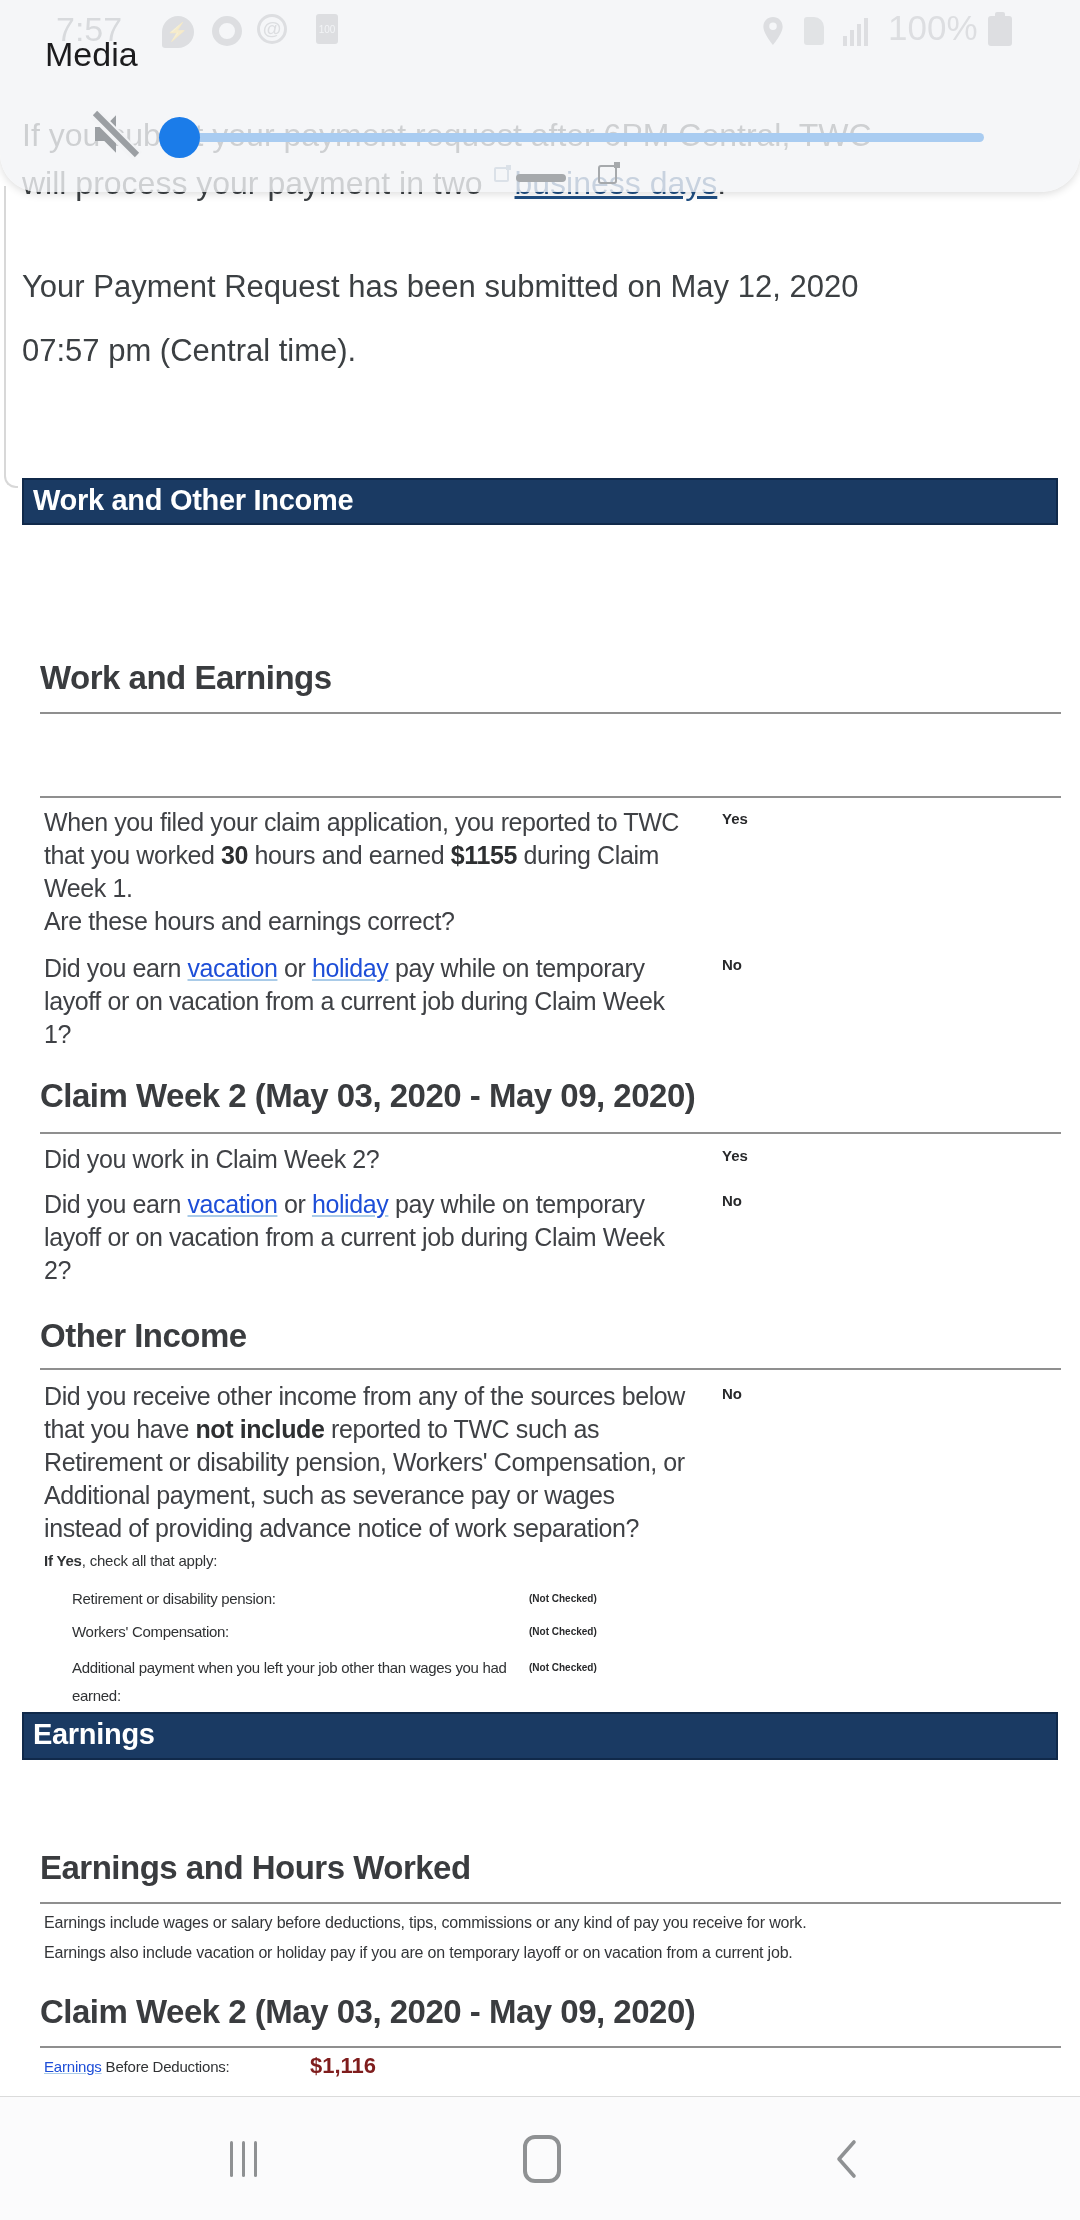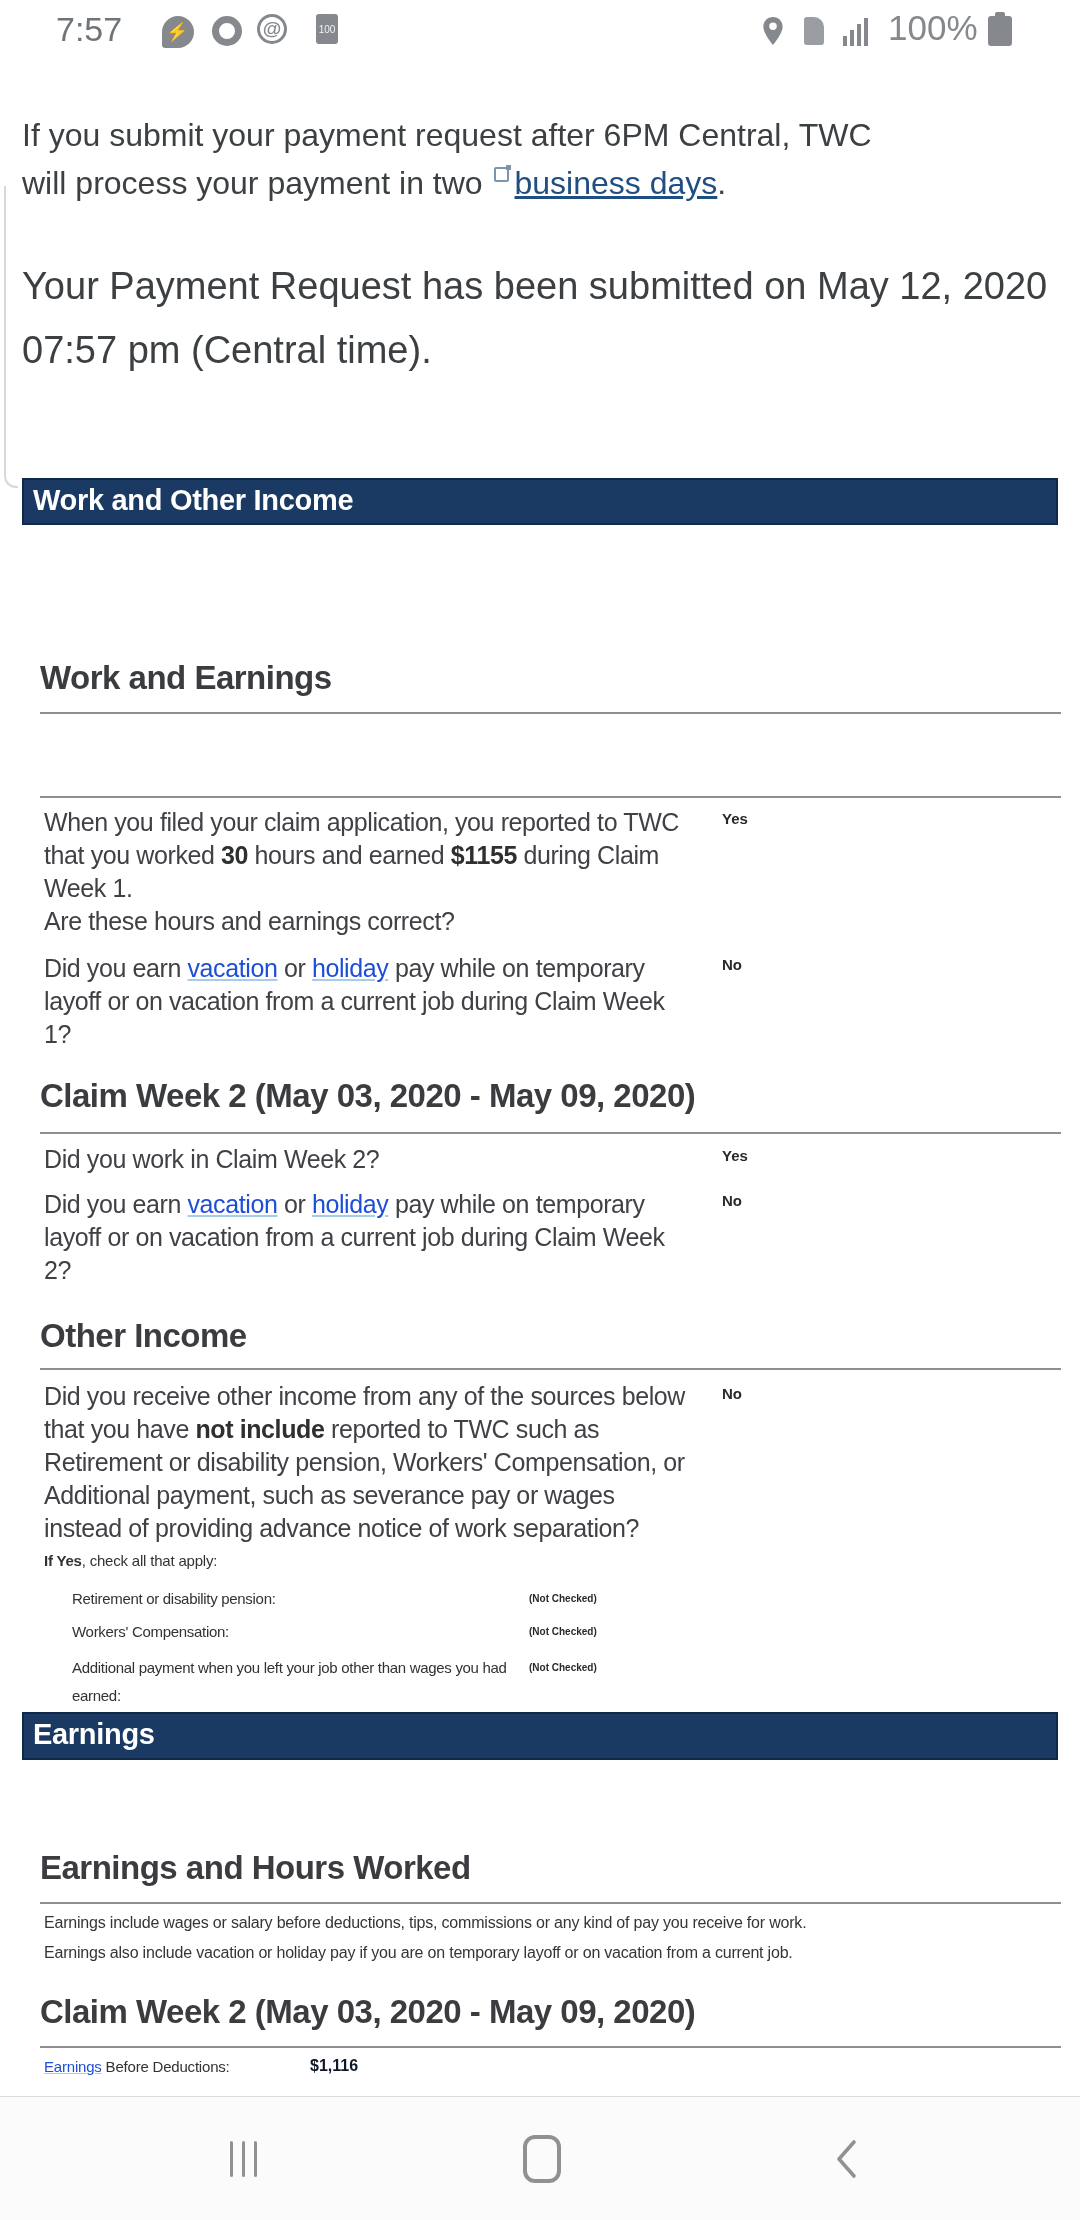--- a/index.html
+++ b/index.html
@@ -24,38 +24,38 @@
   .pct{left:888px;top:8px;font-size:35px;color:#85898d;}
   .batt{left:988px;top:16px;width:24px;height:30px;background:#85898d;border-radius:3px;}
   .batt:before{content:"";position:absolute;left:7px;top:-4px;width:10px;height:4px;background:#85898d;border-radius:2px 2px 0 0;}
 
   
   .notice-line{left:22px;font-size:32px;line-height:46px;color:#3c4043;}
   .link-navy{color:#1f4e82;text-decoration:underline;cursor:pointer;}
   .popout{display:inline-block;width:11px;height:11px;border:2px solid #7d94ad;border-radius:2px;
           vertical-align:super;margin:0 6px 0 2px;position:relative;background:#fff;}
   .popout:after{content:"";position:absolute;right:-4px;top:-4px;width:5px;height:5px;background:#7d94ad;}
-  .para-line{left:22px;font-size:38px;line-height:49px;color:#3c4043;}
+  .para-line{left:22px;font-size:31px;line-height:49px;color:#3c4043;}
 
   .bar{left:22px;width:1036px;height:47px;background:#1a3a63;border:2px solid #10294a;box-sizing:border-box;
        color:#ffffff;font-size:29px;font-weight:bold;line-height:41px;padding-left:9px;letter-spacing:-0.3px;}
   .heading{left:40px;font-size:33px;font-weight:bold;color:#3a3c3f;letter-spacing:-0.5px;line-height:44px;}
   .rule{left:40px;width:1021px;height:2px;background:#8f8f8f;}
 
   .question{left:44px;font-size:25px;line-height:33px;letter-spacing:-0.4px;color:#3f4145;}
   .question b{color:#2d2f31;}
   .answer{left:722px;font-size:15px;font-weight:bold;color:#28292b;line-height:18px;}
   .link-blue{color:#1d4ed8;text-decoration:underline;text-decoration-color:#a9cbe8;cursor:pointer;}
 
   .small-line{left:44px;font-size:15px;letter-spacing:-0.2px;color:#303234;line-height:22px;}
   .chk-label{left:72px;font-size:15px;letter-spacing:-0.3px;color:#303234;line-height:28px;}
   .chk-val{left:529px;font-size:10px;font-weight:bold;color:#28292b;line-height:22px;}
   .caption{left:44px;font-size:16px;letter-spacing:-0.2px;color:#333538;line-height:22px;}
   .earn-label{left:44px;font-size:15px;letter-spacing:-0.2px;color:#303234;line-height:22px;}
-  .earn-val{left:310px;font-size:16px;font-weight:bold;color:#0f172a;line-height:22px;}
+  .earn-val{left:310px;font-size:22px;font-weight:bold;color:#7f1d1d;line-height:22px;}
 
   
   .overlay{left:0;top:0;width:1080px;height:192px;background:rgba(243,244,246,0.80);
            border-radius:0 0 38px 38px;box-shadow:0 2px 8px rgba(0,0,0,0.14);z-index:5;}
   .media-title{left:45px;top:34px;font-size:34px;line-height:40px;color:#1c1c1e;}
   .slider-track{left:166px;top:133px;width:818px;height:9px;border-radius:5px;background:#a9ccf1;cursor:pointer;}
   .slider-thumb{left:159px;top:117px;width:41px;height:41px;border-radius:50%;background:#1b7ce9;cursor:pointer;}
   .drag-handle{left:516px;top:174px;width:50px;height:8px;border-radius:4px;background:#a6a9ac;cursor:pointer;}
   .expand{left:598px;top:165px;width:15px;height:15px;border:2px solid #a6a9ac;border-radius:3px;cursor:pointer;}
   .expand:after{content:"";position:absolute;right:-5px;top:-5px;width:6px;height:6px;background:#a6a9ac;}
@@ -174,20 +174,34 @@
   <div class="abs caption nowrap" style="top:1942px">Earnings also include vacation or holiday pay if you are on temporary layoff or on vacation from a current job.</div>
 
   <div class="abs heading nowrap" style="top:1990px">Claim Week 2 (May 03, 2020 - May 09, 2020)</div>
   <div class="abs rule" style="top:2046px"></div>
 
   <div class="abs earn-label nowrap" style="top:2056px"><a class="link-blue">Earnings</a><span> Before Deductions:</span></div>
   <div class="abs earn-val nowrap" style="top:2055px">$1,116</div>
 
   <div class="abs panel-edge"></div>
 
+  <div class="abs overlay">
+    <div class="abs media-title nowrap">Media</div>
+    <div class="abs" style="left:88px;top:106px">
+      <svg width="56" height="56" viewBox="0 0 24 24">
+        <path d="M3 9v6h4l5 5V4L7 9H3z" fill="#9b9fa3"></path>
+        <line x1="3" y1="3.5" x2="21" y2="21.5" stroke="#f3f4f6" stroke-width="5"></line>
+        <line x1="3" y1="3" x2="21" y2="21" stroke="#9b9fa3" stroke-width="2.6"></line>
+      </svg>
+    </div>
+    <div class="abs slider-track"></div>
+    <div class="abs slider-thumb"></div>
+    <div class="abs drag-handle"></div>
+    <div class="abs expand"></div>
+  </div>
 
   <div class="abs navbar">
     <div class="nav-btn recents">
         <span class="bars">
           <i></i>
           <i></i>
           <i></i>
         </span>
       </div>
     <div class="nav-btn homebtn">

